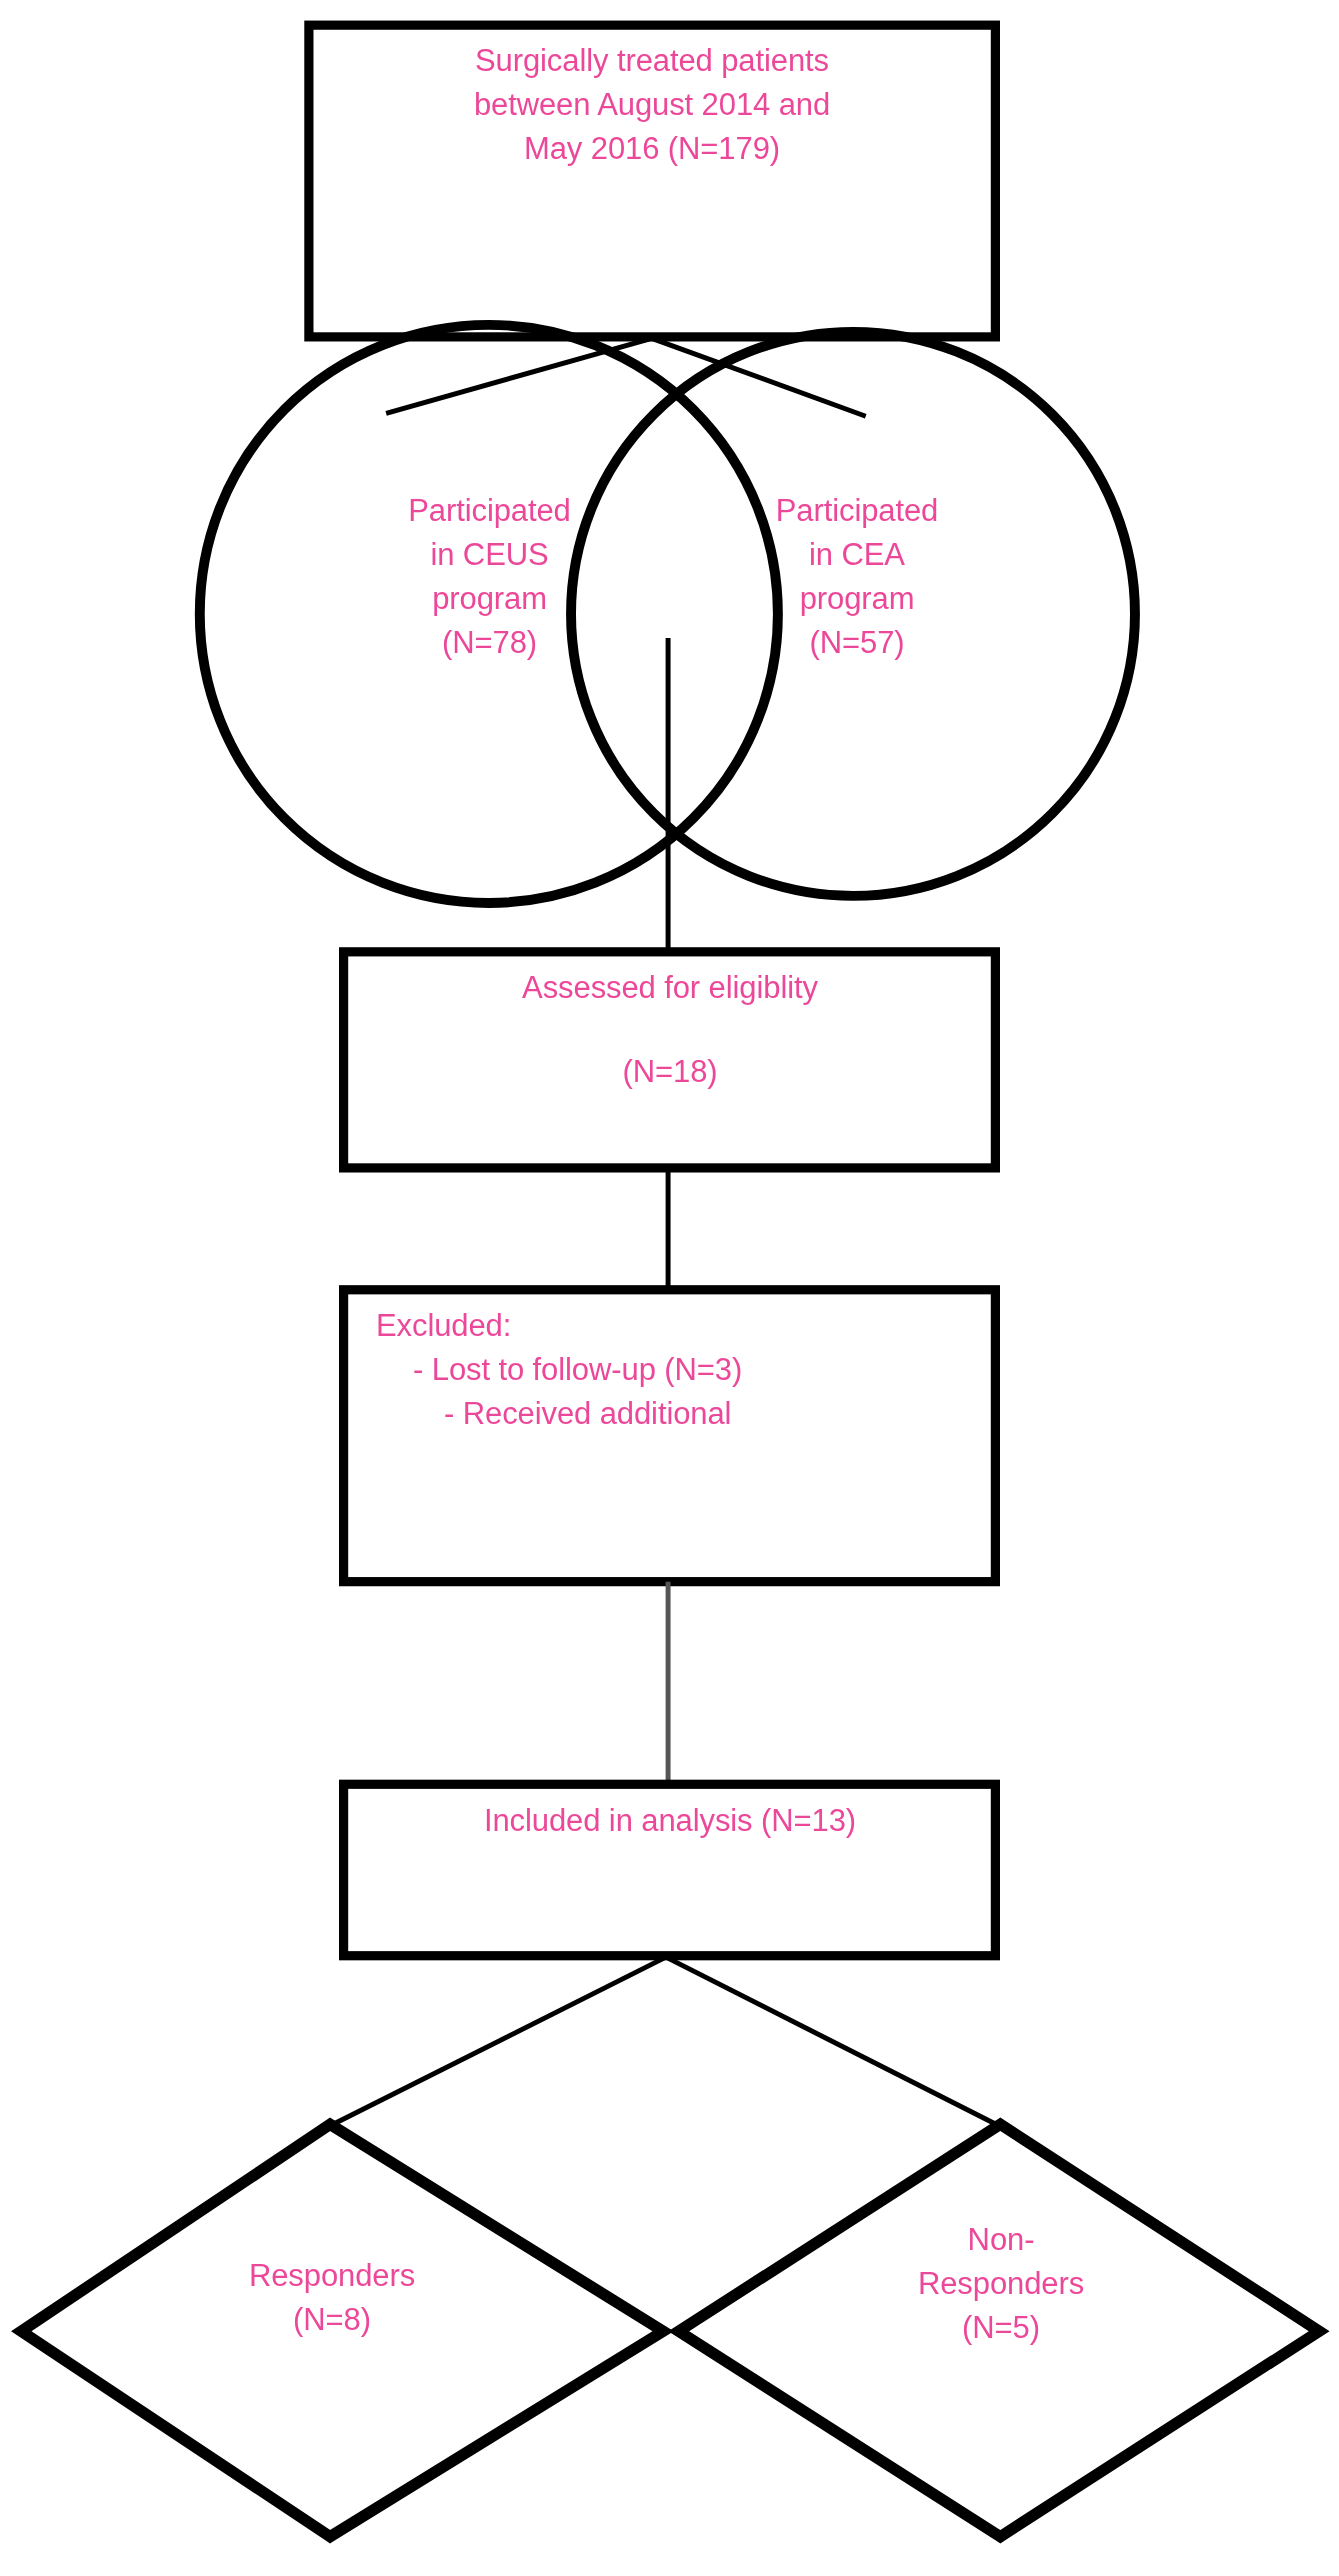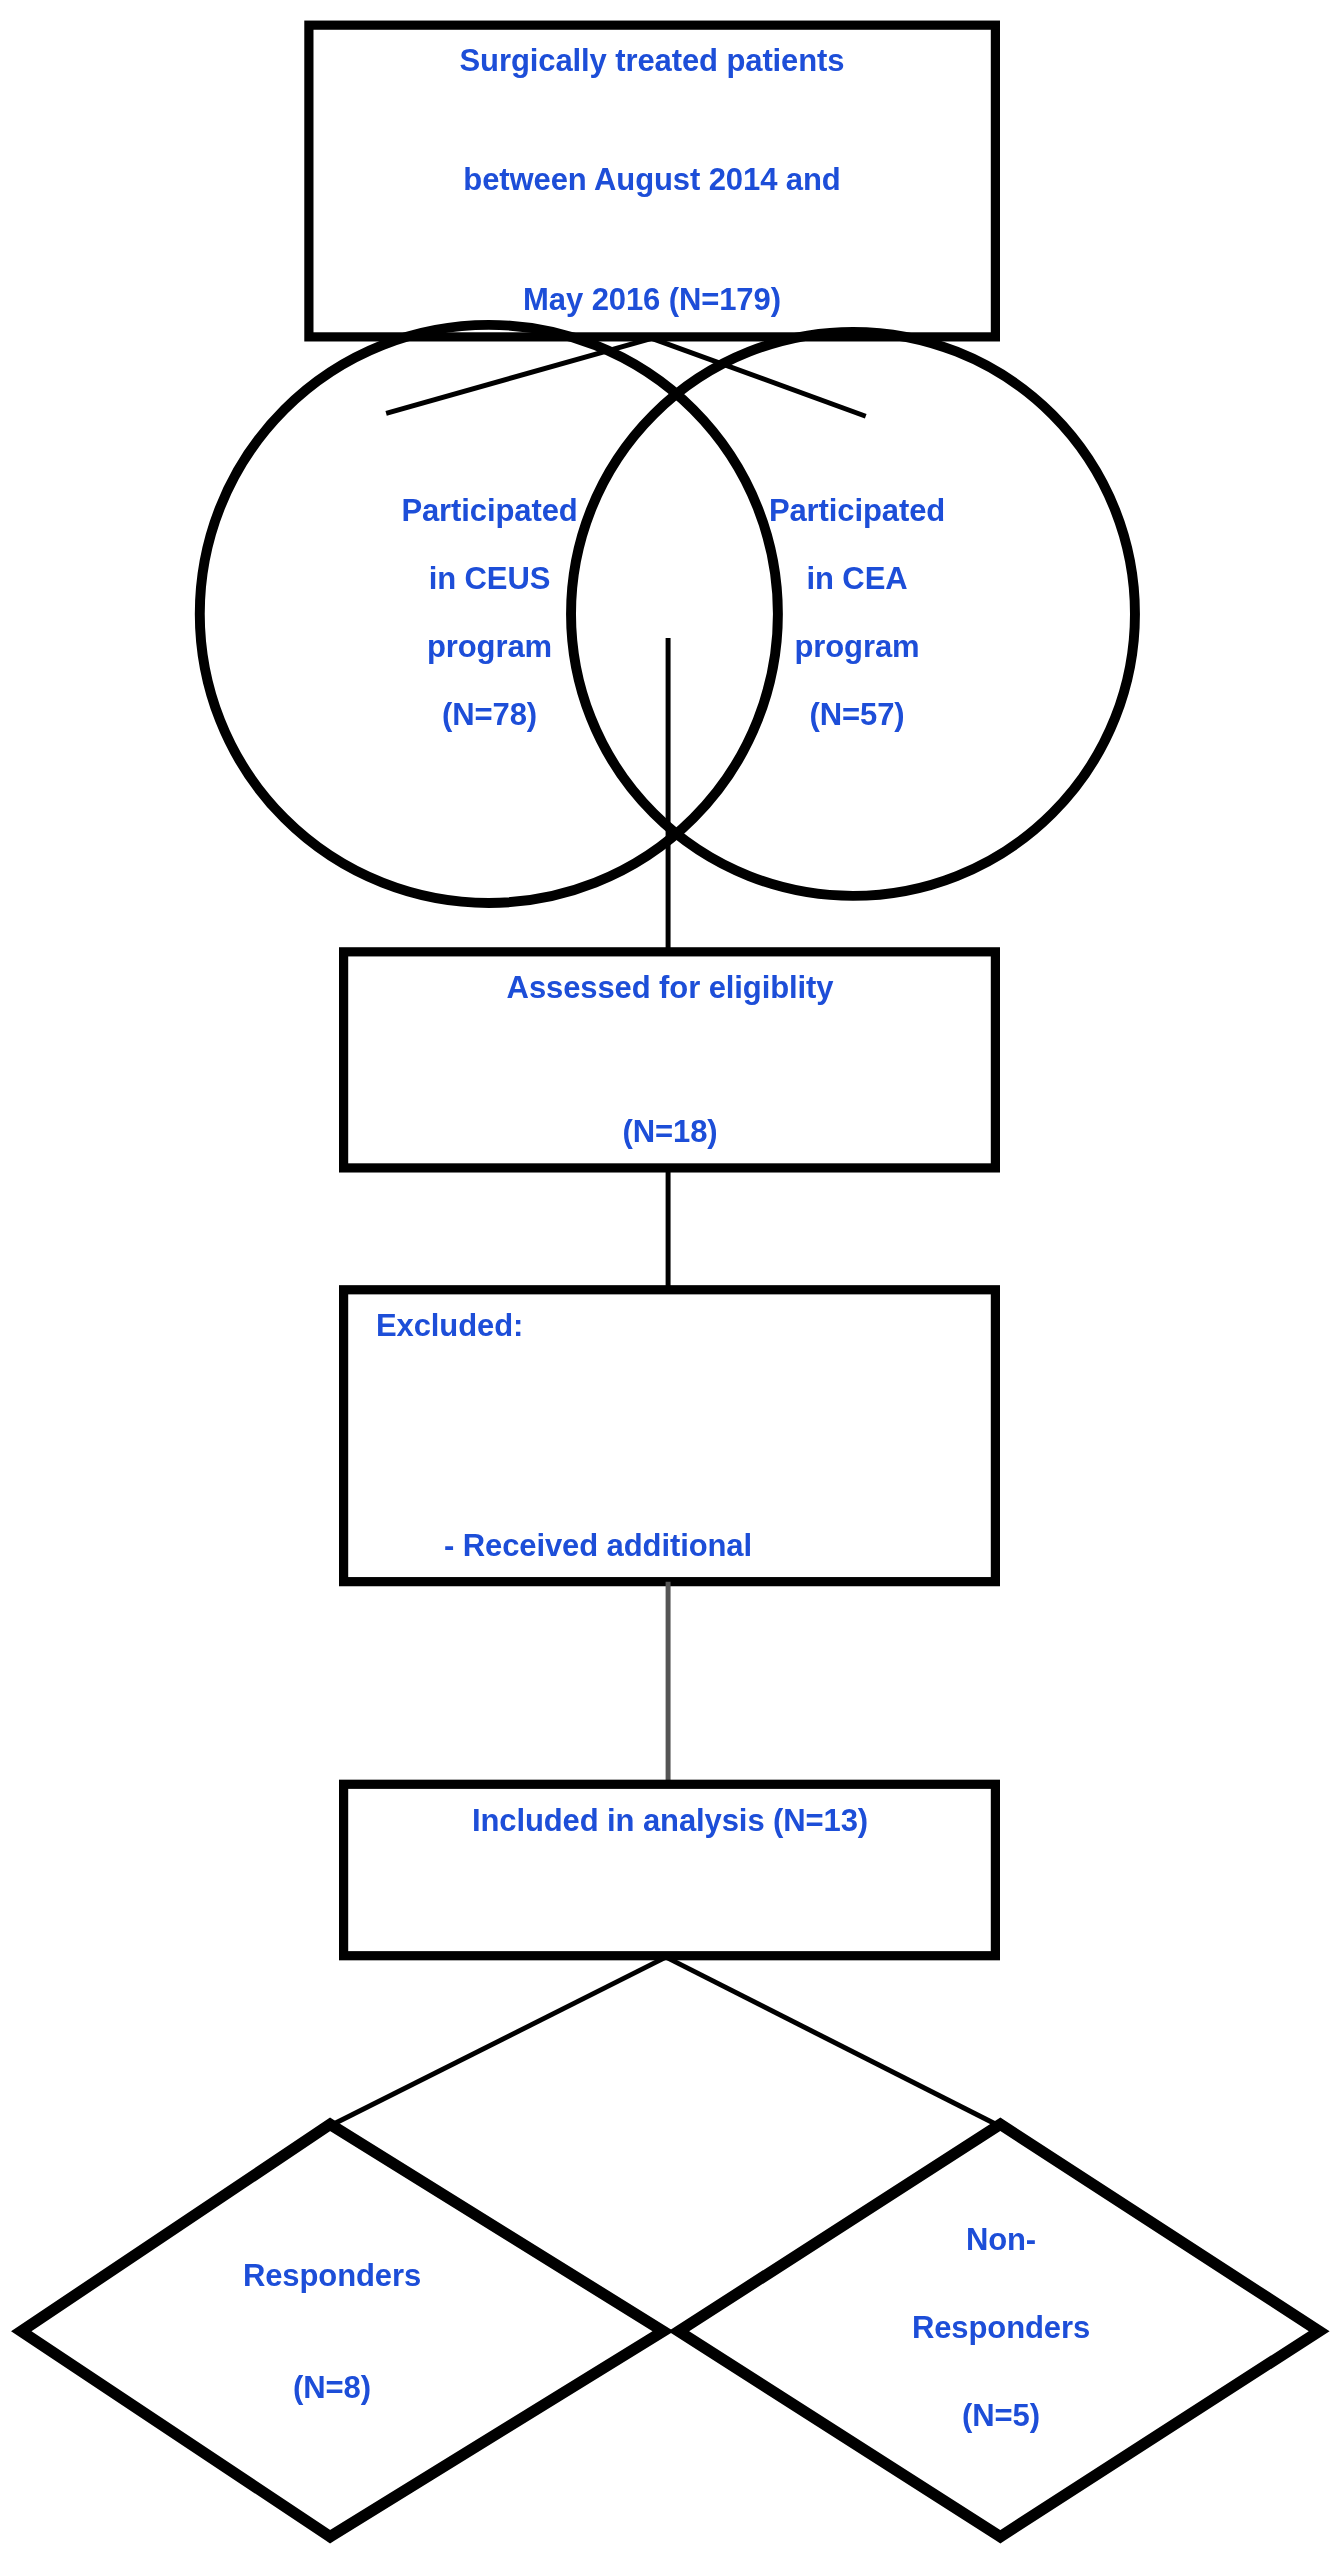--- a/index.html
+++ b/index.html
@@ -24,29 +24,28 @@
     top: 0;
     width: 1339px;
     height: 2576px;
     display: block;
   }
   .node-text {
     position: absolute;
     display: flex;
     flex-direction: column;
     align-items: center;
-    justify-content: space-between;
+    justify-content: flex-start;
     text-align: center;
-    color: #1d4ed8;
+    color: #ec4899;
     font-size: 31px;
     line-height: 1.42;
     letter-spacing: -0.1px;
     pointer-events: none;
     white-space: pre-line;
-    font-weight: bold;
   }
   .node-text.left-align {
     text-align: left;
     align-items: flex-start;
   }
   .tl { display: block; }
   .tl.indent-1 { padding-left: 37px; }
   .tl.indent-2 { padding-left: 68px; }
   .tl.indent-3 { padding-left: 45px; }
 </style>
@@ -105,20 +104,21 @@
     <span class="tl">(N=57)</span>
   </div>
 
   <div class="node-text" style="left:358px; top:966px; width:624px; height:188px;gap:40px;">
     <span class="tl">Assessed for eligiblity</span>
     <span class="tl">(N=18)</span>
   </div>
 
   <div class="node-text left-align" style="left:376px; top:1304px; width:609px; height:264px;">
     <span class="tl">Excluded:</span>
+    <span class="tl indent-1">- Lost to follow-up (N=3)</span>
     <span class="tl indent-2">- Received additional</span>
   </div>
 
   <div class="node-text" style="left:358px; top:1799px; width:624px; height:143px;">
     <span class="tl">Included in analysis (N=13)</span>
   </div>
 
   <div class="node-text" style="left:176px; top:2254px; width:312px; height:156px;">
     <span class="tl">Responders</span>
     <span class="tl">(N=8)</span>

